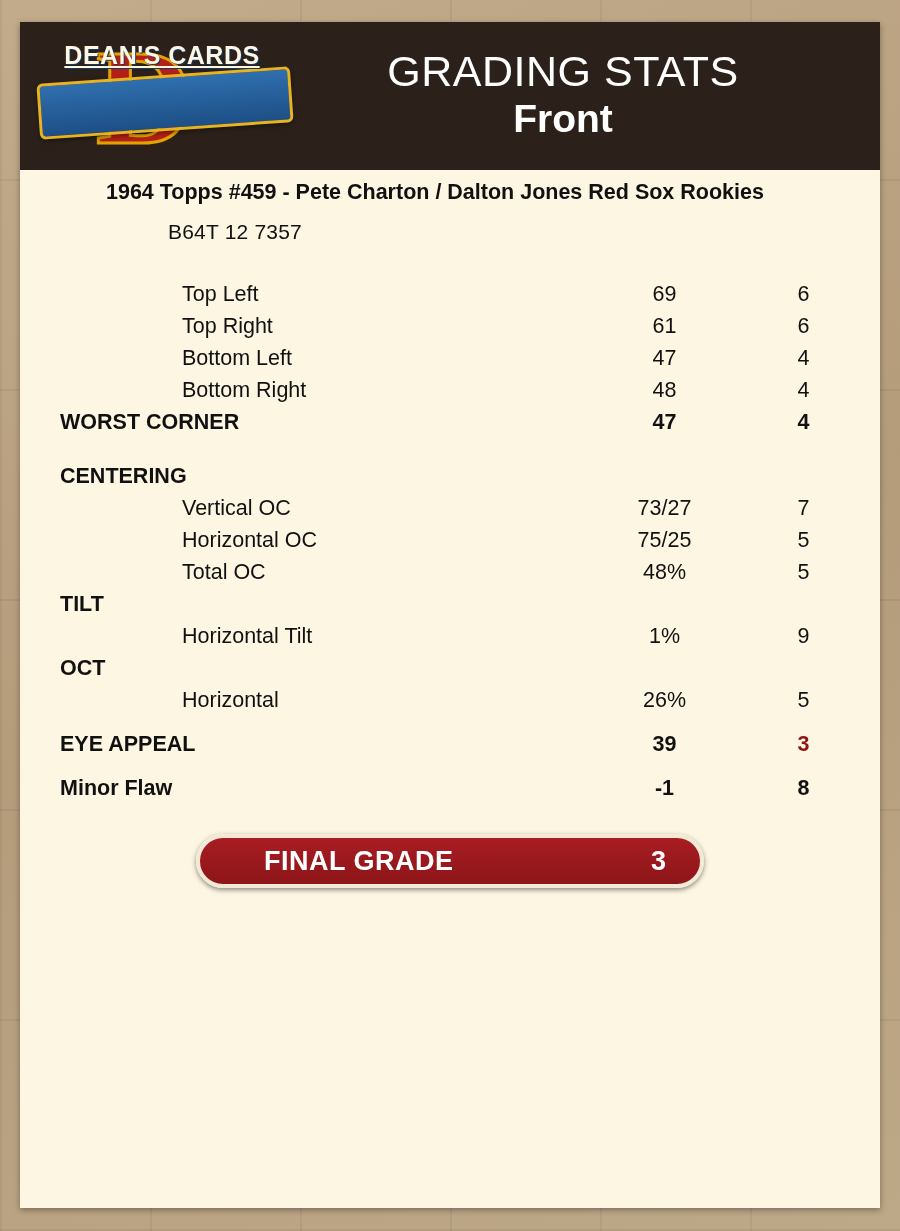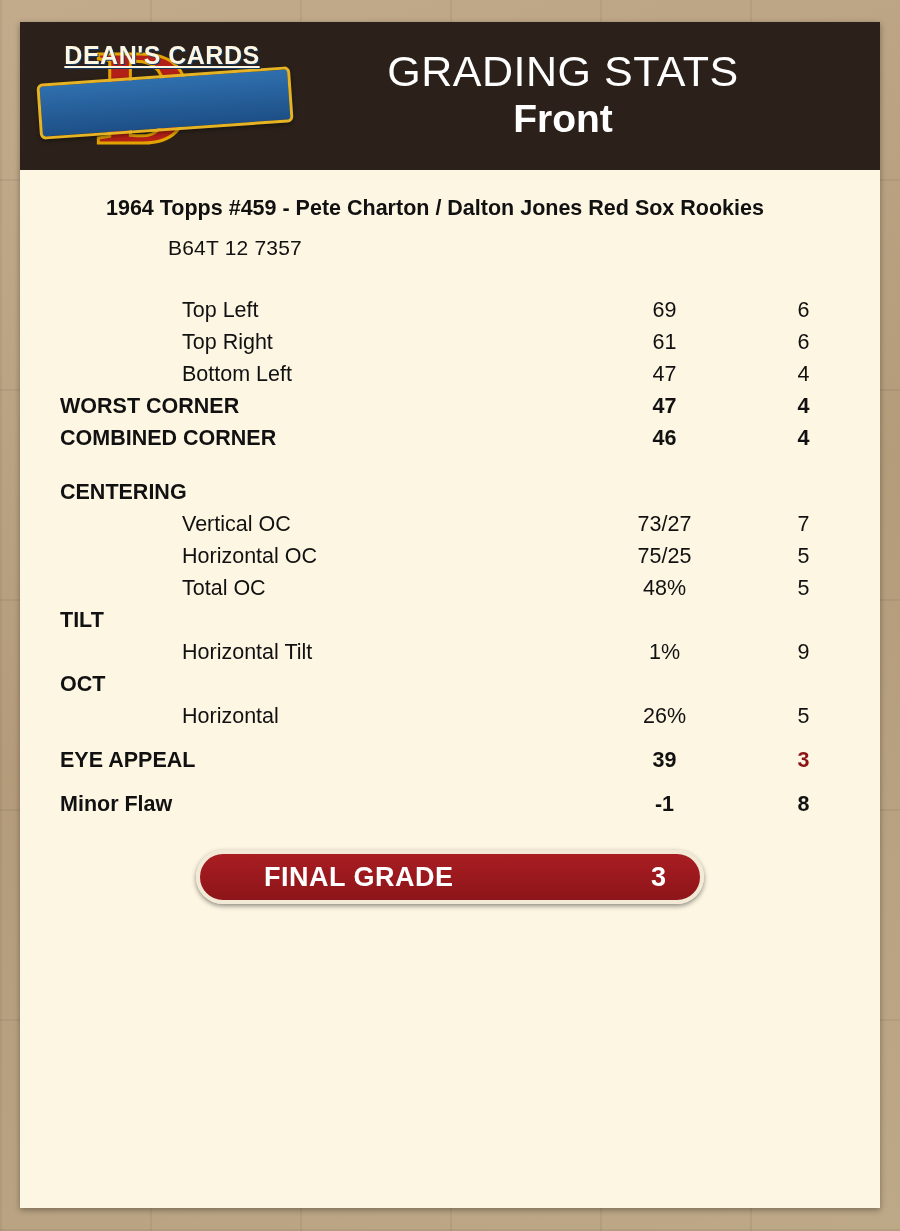--- a/index.html
+++ b/index.html
@@ -97,21 +97,21 @@
     font-size: 43px;
     letter-spacing: 0.5px;
     line-height: 1.1;
   }
   .header-titles .sub-title {
     font-size: 39px;
     line-height: 1.25;
     font-weight: bold;
   }
   .content {
-    padding: 24px 40px 0 40px;
+    padding: 8px 40px 0 40px;
   }
   .card-title {
     font-size: 21.5px;
     font-weight: bold;
     color: #111;
     line-height: 1.35;
     padding-left: 66px;
     text-indent: -20px;
   }
   .card-sub {
@@ -222,28 +222,28 @@
         <tr>
           <td class="label indent">Top Right</td>
           <td class="value">61</td>
           <td class="max">6</td>
         </tr>
         <tr>
           <td class="label indent">Bottom Left</td>
           <td class="value">47</td>
           <td class="max">4</td>
         </tr>
+        <tr>
+          <td class="label indent">Bottom Right</td>
+          <td class="value">48</td>
+          <td class="max">4</td>
+        </tr>
         <tr class="bold">
           <td class="label">WORST CORNER</td>
           <td class="value">47</td>
-          <td class="max">4</td>
-        </tr>
-        <tr class="bold">
-          <td class="label">COMBINED CORNER</td>
-          <td class="value">46</td>
           <td class="max">4</td>
         </tr>
 
         <tr class="spacer">
             <td colspan="3"></td>
           </tr>
 
         <tr class="head">
           <td class="label">CENTERING</td>
           <td class="value"></td>

